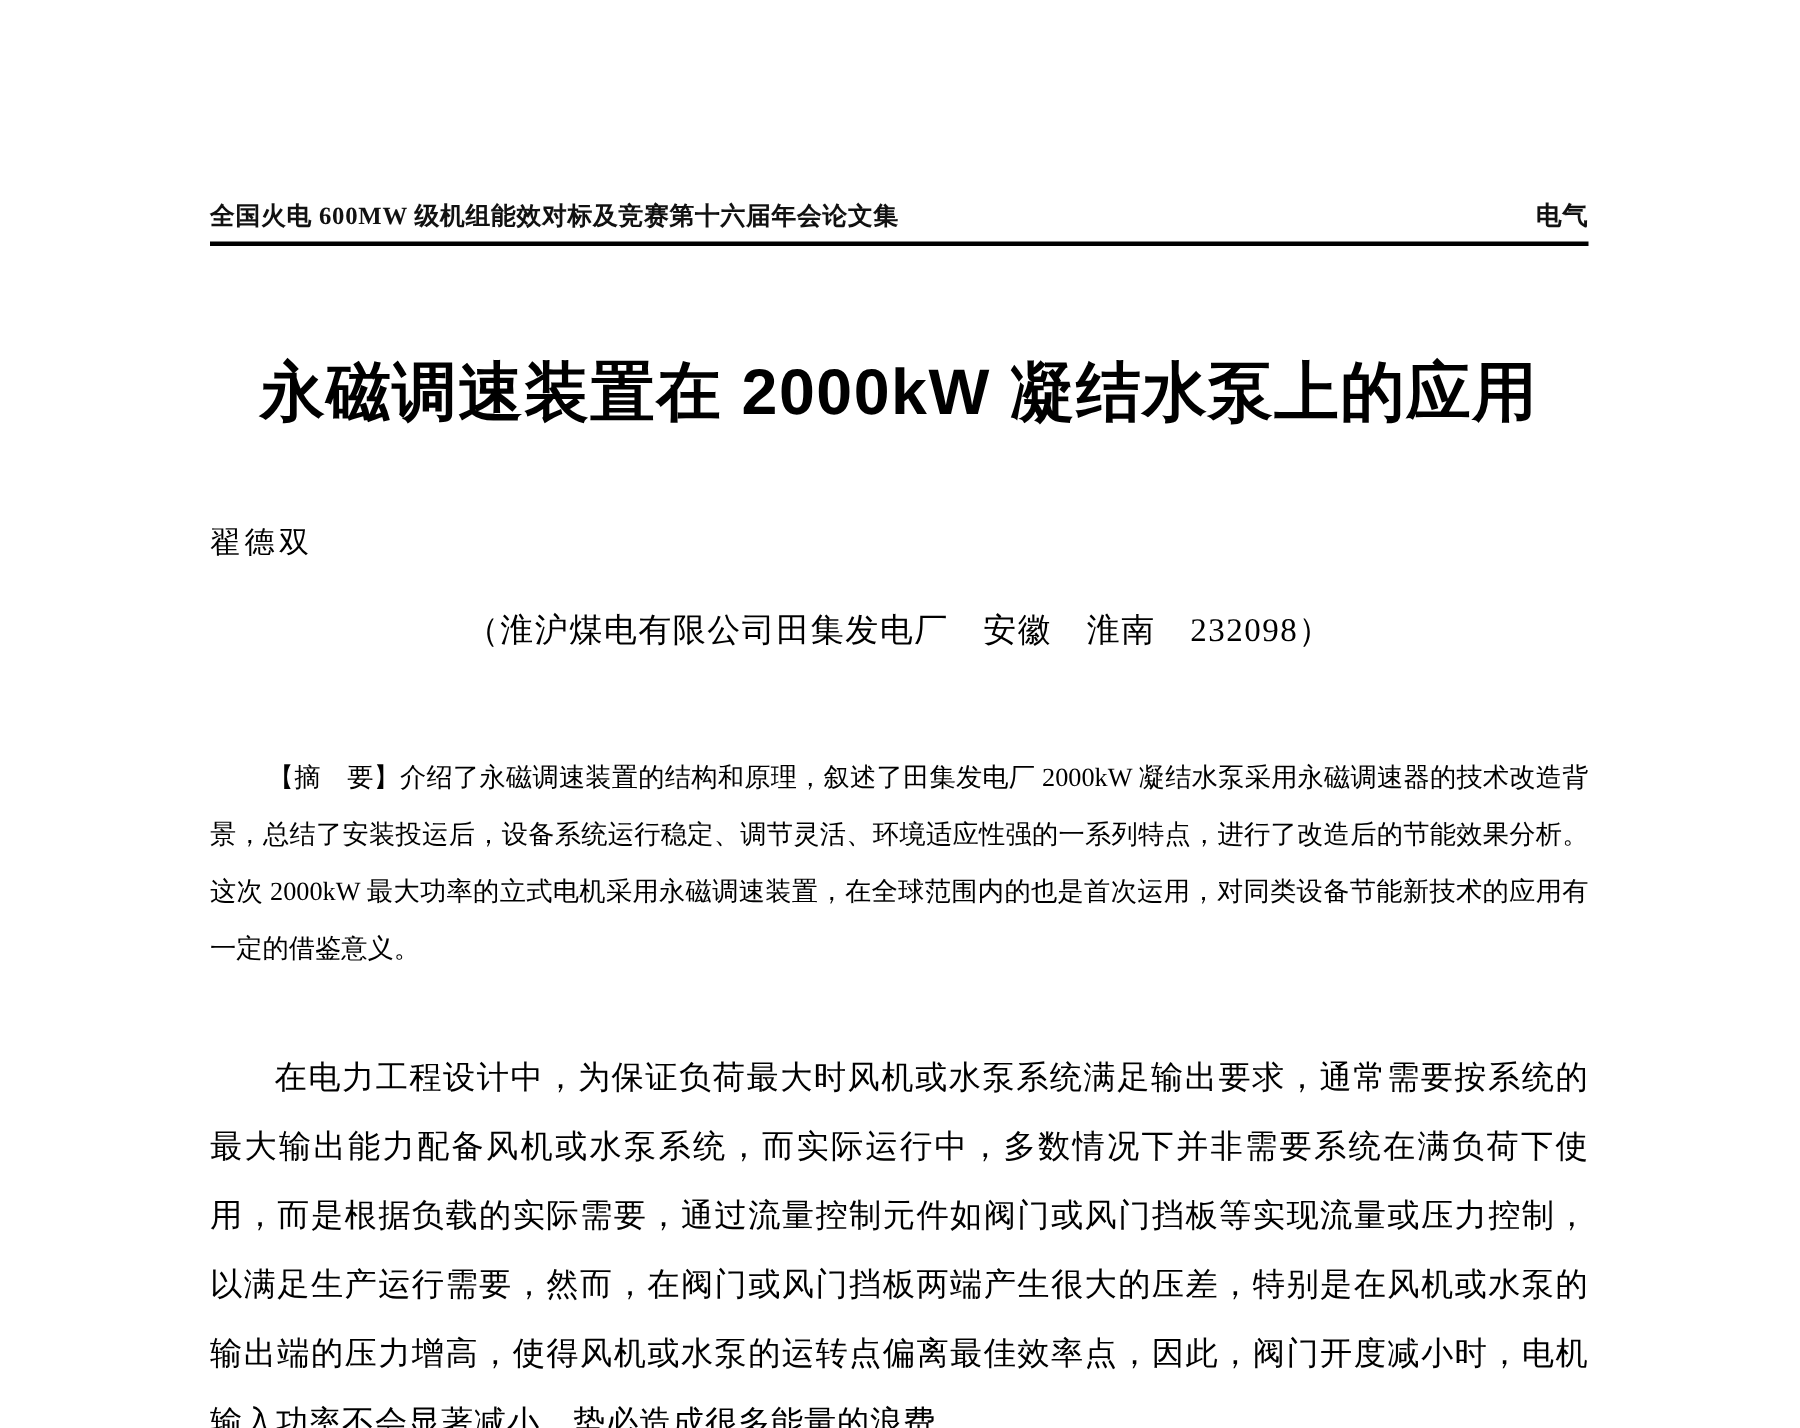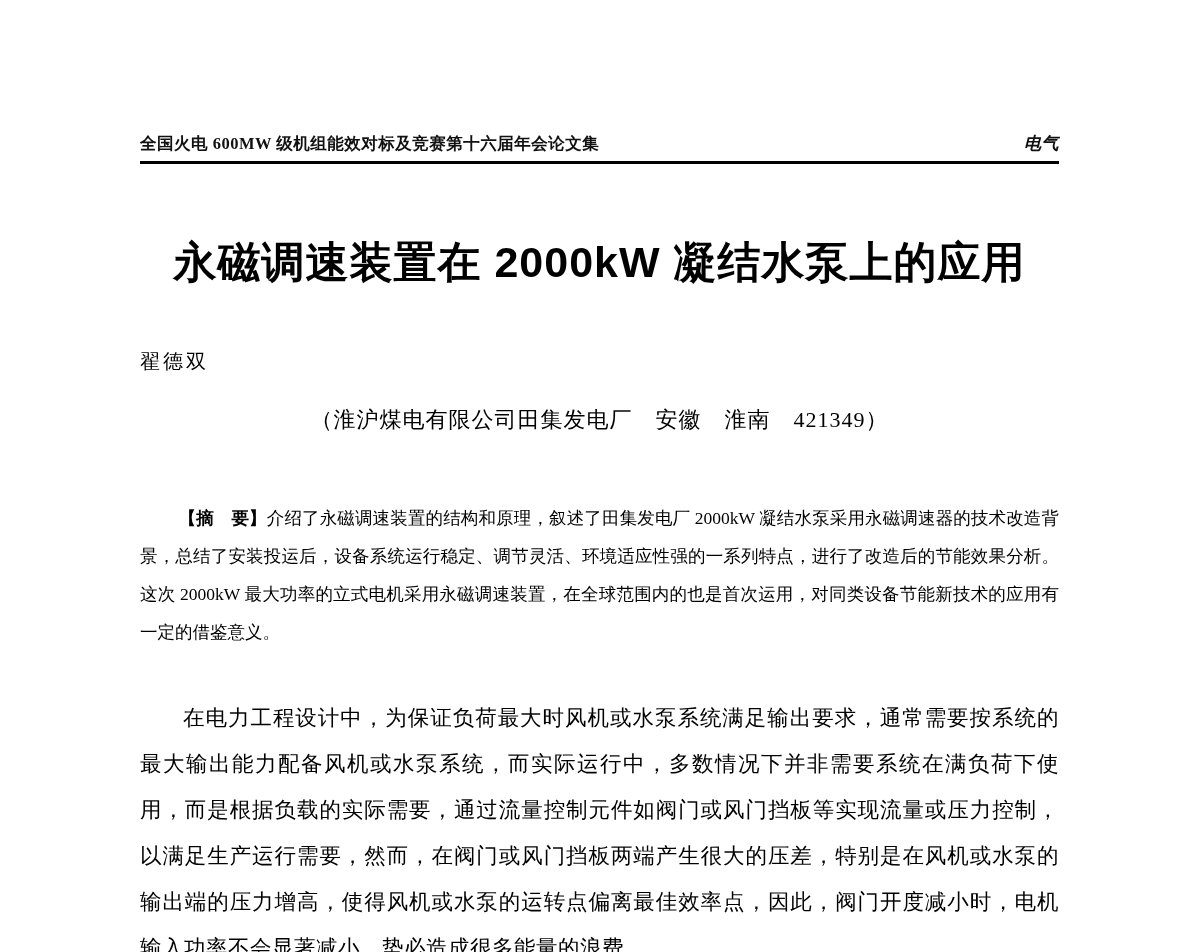--- a/index.html
+++ b/index.html
@@ -22,21 +22,20 @@
     display: flex;
     justify-content: space-between;
     align-items: flex-end;
     font-size: 16.5px;
     font-weight: bold;
     letter-spacing: 0.5px;
     padding-bottom: 6px;
   }
   .running-header .hdr-right {
     font-size: 17px;
-    font-style: italic;
   }
   .header-rule {
     height: 0;
     border-top: 3px solid #000000;
     margin-bottom: 2px;
   }
   .paper-title {
     margin: 72px 0 0 0;
     text-align: center;
     font-family: "Liberation Sans", "DejaVu Sans", sans-serif;
@@ -63,21 +62,21 @@
     margin: 64px 0 0 0;
     font-size: 17.5px;
     line-height: 38px;
     text-align: justify;
     text-indent: 2.2em;
     color: #000000;
   }
   .abstract .blk-label,
   .keywords .blk-label {
     font-family: "Liberation Sans", "DejaVu Sans", sans-serif;
-    font-weight: bold;
+    font-weight: normal;
   }
   .keywords {
     margin: 14px 0 0 0;
     font-size: 17px;
     line-height: 30px;
     text-indent: 2.2em;
     font-family: "Liberation Sans", "DejaVu Sans", sans-serif;
     font-weight: bold;
     color: #000000;
   }
@@ -102,20 +101,20 @@
   <div class="running-header">
     <span class="hdr-left">全国火电 600MW 级机组能效对标及竞赛第十六届年会论文集</span>
     <span class="hdr-right">电气</span>
   </div>
   <div class="header-rule"></div>
 
   <h1 class="paper-title">永磁调速装置在 2000kW 凝结水泵上的应用</h1>
 
   <div class="author">翟德双</div>
 
-  <div class="affiliation">（淮沪煤电有限公司田集发电厂　安徽　淮南　421349）</div>
+  <div class="affiliation">（淮沪煤电有限公司田集发电厂　安徽　淮南　232098）</div>
 
   <p class="abstract"><span class="blk-label">【摘　要】</span><span>介绍了永磁调速装置的结构和原理，叙述了田集发电厂 2000kW 凝结水泵采用永磁调速器的技术改造背景，总结了安装投运后，设备系统运行稳定、调节灵活、环境适应性强的一系列特点，进行了改造后的节能效果分析。这次 2000kW 最大功率的立式电机采用永磁调速装置，在全球范围内的也是首次运用，对同类设备节能新技术的应用有一定的借鉴意义。</span></p>
 
 
   <p class="body-text">在电力工程设计中，为保证负荷最大时风机或水泵系统满足输出要求，通常需要按系统的最大输出能力配备风机或水泵系统，而实际运行中，多数情况下并非需要系统在满负荷下使用，而是根据负载的实际需要，通过流量控制元件如阀门或风门挡板等实现流量或压力控制，以满足生产运行需要，然而，在阀门或风门挡板两端产生很大的压差，特别是在风机或水泵的输出端的压力增高，使得风机或水泵的运转点偏离最佳效率点，因此，阀门开度减小时，电机输入功率不会显著减小，势必造成很多能量的浪费。</p>
 
 </div>
 
 </body></html>

